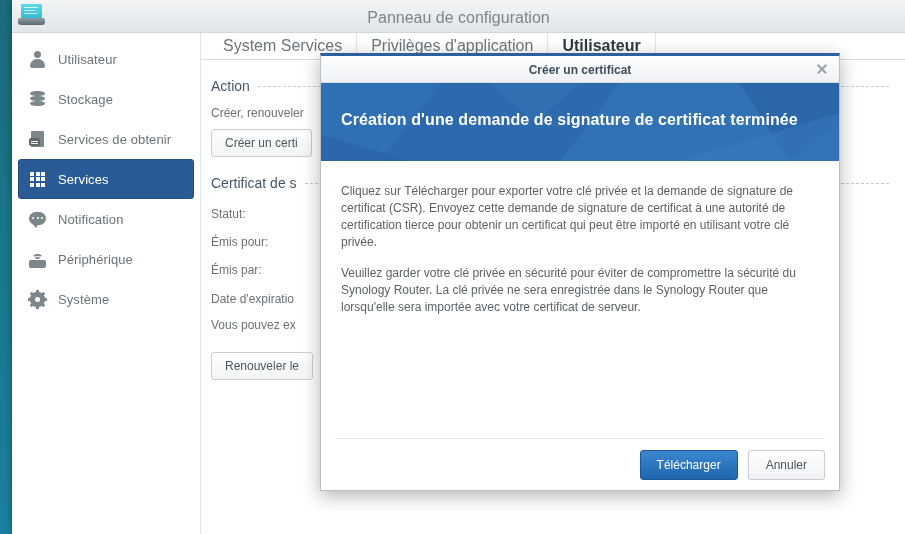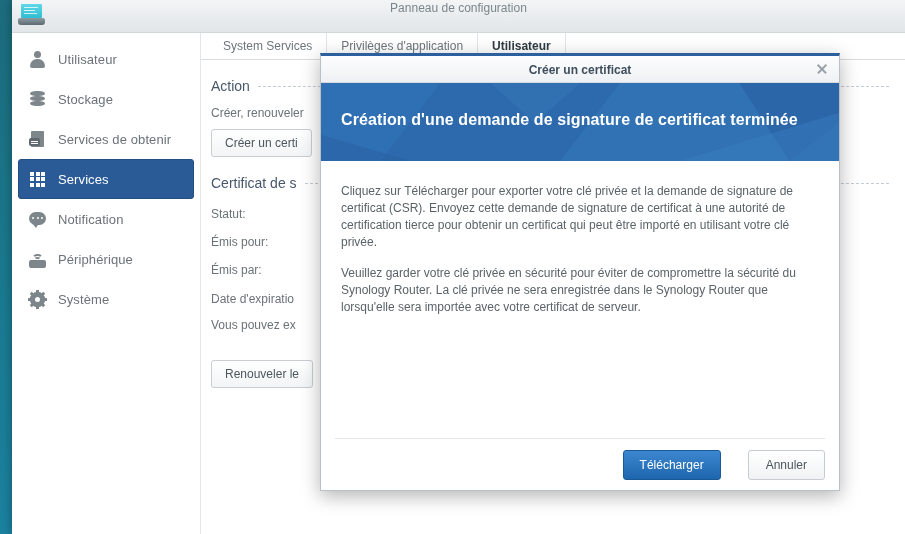--- a/index.html
+++ b/index.html
@@ -26,23 +26,23 @@
   }
 
   
   #titlebar {
     position: relative;
     height: 33px;
     background: linear-gradient(180deg, #f3f5f6 0%, #e9ecee 55%, #e2e6e9 100%);
     border-bottom: 1px solid #d2d7da;
   }
   #titlebar .tb-title {
-    position: absolute; left: 0; right: 0; top: 1px;
+    position: absolute; left: 0; right: 0; top: 9px;
     text-align: center;
-    font-size: 12px; color: #7b868c;
+    font-size: 16px; color: #7b868c;
   }
   #app-icon {
     position: absolute; left: 6px; top: 3px;
     width: 27px; height: 25px;
   }
   #app-icon .screen {
     position: absolute; left: 3px; top: 1px; width: 21px; height: 14px;
     background: linear-gradient(180deg,#5fd8e8 0%,#31bdd2 100%);
     border-radius: 1px;
   }
@@ -123,21 +123,21 @@
       background:#7d868b; }
   .ic-gear .g::after { content:""; position:absolute; left:5px; top:5px; width:5px; height:5px;
       border-radius:50%; background:#fff; }
   .ic-gear .t { position:absolute; background:#7d868b; }
 
   
   #content { flex: 1 1 auto; position: relative; background: #ffffff; overflow: hidden; }
 
   #tabs { display:flex; align-items:flex-end; height:27px; padding-left:8px;
           border-bottom:1px solid #d8dcdf; background:#ffffff; }
-  .tab { font-size:12px; color:#6e767b; padding:0 14px; line-height:26px;
+  .tab { font-size:16px; color:#6e767b; padding:0 14px; line-height:26px;
          border-right:1px solid #e2e5e7; cursor:pointer; white-space:nowrap; }
   .tab.active { color:#2f3b42; font-weight:bold; }
 
   #panel { padding: 12px 16px 0 10px; }
   .sec-head { display:flex; align-items:center; gap:8px; margin-top:6px; }
   .sec-head .sh-text { font-size:14px; color:#47586b; white-space:nowrap; }
   .sec-head .sh-rule { flex:1 1 auto; border-top:1px dashed #c4cbd1; height:0; }
   .sec-desc { font-size:12px; color:#6b7378; margin:12px 0 9px 0; white-space:nowrap; }
   .btn-plain {
     display:inline-block;
@@ -193,21 +193,21 @@
   }
 
   #modal-body { flex:1 1 auto; padding:22px 20px 0 20px; }
   #modal-body p {
     font-size:12px; color:#5b6368; line-height:17px; margin-bottom:14px;
   }
   #modal-footer {
     flex: 0 0 52px; height:52px;
     border-top:1px solid #e4e7ea;
     margin: 0 14px;
-    display:flex; align-items:center; justify-content:flex-end; gap:27px;
+    display:flex; align-items:center; justify-content:flex-end; gap:10px;
   }
   .btn-primary {
     font-size:12px; color:#ffffff; padding:7px 16px;
     background: linear-gradient(180deg,#3b87cf 0%,#1e66ad 100%);
     border:1px solid #1a5896; border-radius:3px; cursor:pointer;
   }
   .btn-secondary {
     font-size:12px; color:#4d565c; padding:7px 17px;
     background: linear-gradient(180deg,#ffffff 0%,#f0f2f4 100%);
     border:1px solid #c6ccd1; border-radius:3px; cursor:pointer;
@@ -332,21 +332,21 @@
           <span class="sh-text">Certificat de s</span>
           <span class="sh-rule"></span>
         </div>
 
         <div class="kv" style="margin-top:16px">Statut:</div>
         <div class="kv" style="margin-top:14px">Émis pour:</div>
         <div class="kv" style="margin-top:14px">Émis par:</div>
         <div class="kv" style="margin-top:15px">Date d'expiratio</div>
         <div class="kv" style="margin-top:12px">Vous pouvez ex</div>
 
-        <div class="btn-plain" style="margin-top:18px">Renouveler le</div>
+        <div class="btn-plain" style="margin-top:10px">Renouveler le</div>
 
       </div>
     </div>
   </div>
 
   <div id="modal">
 
     <div id="modal-titlebar">
       <div class="m-title">Créer un certificat</div>
       <div id="modal-close"></div>

